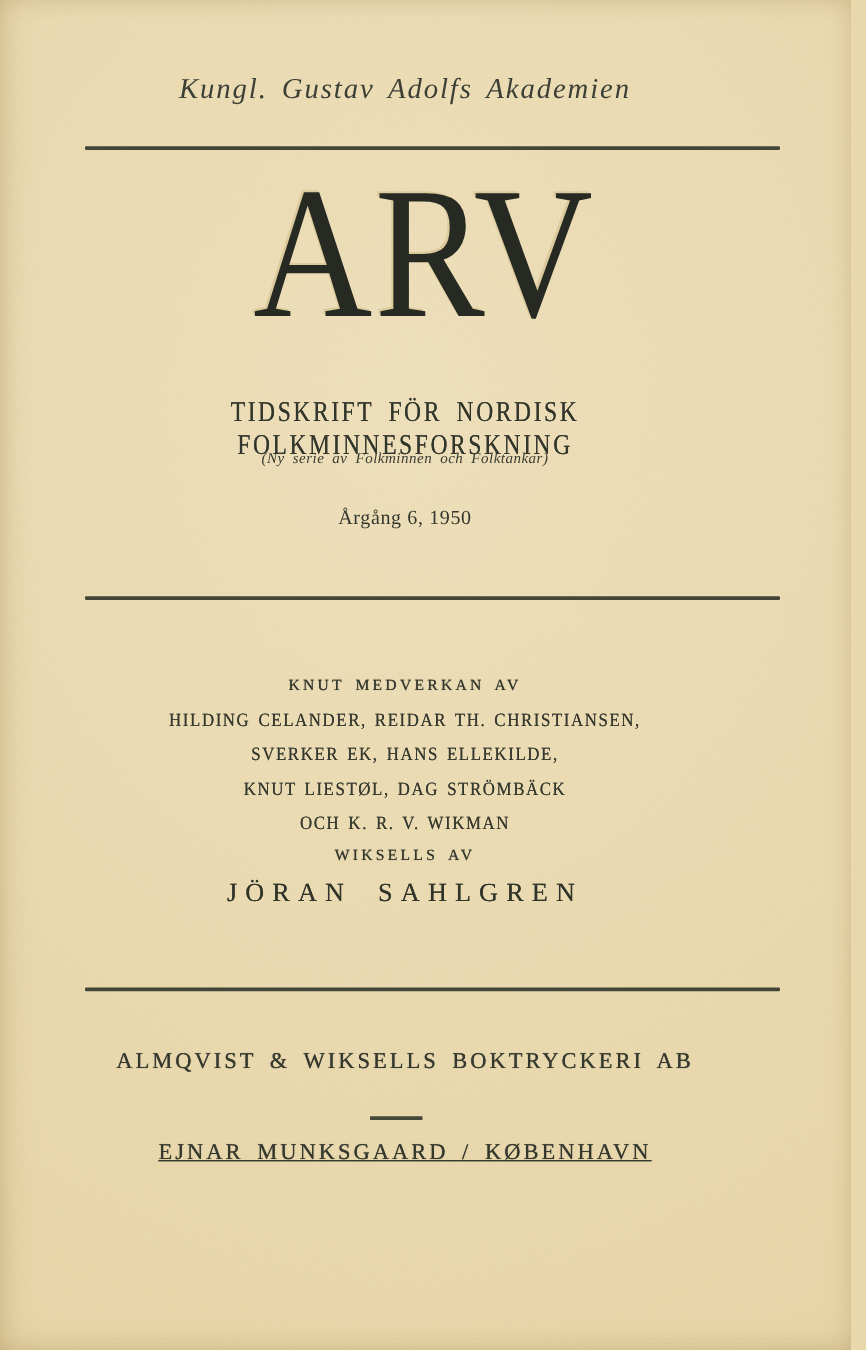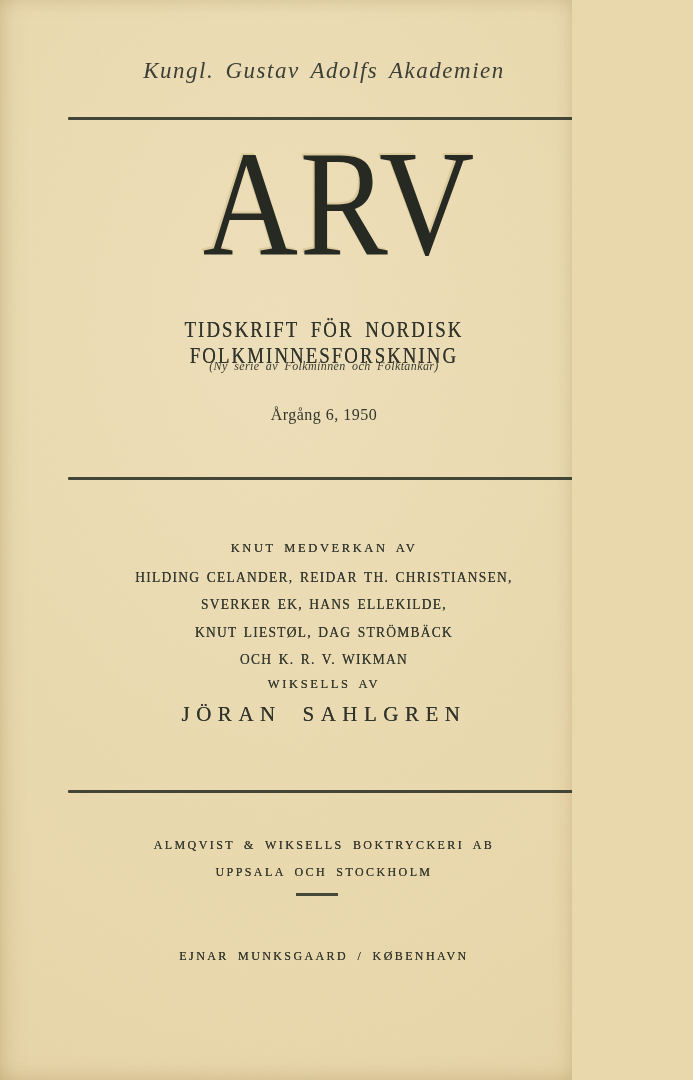--- a/index.html
+++ b/index.html
@@ -2,21 +2,21 @@
 <html><head>
 <meta charset="utf-8">
 <style>
   html, body {
     margin: 0;
     padding: 0;
     background: #e9d8ac;
   }
   .page {
     position: relative;
-    width: 572px;
+    width: 681px;
     height: 1080px;
     overflow: hidden;
     background:
       radial-gradient(ellipse 160% 120% at 48% 30%, #eee0bc 0%, #e9d8ac 55%, #e3cf9e 100%);
     box-shadow:
       inset 14px 0 26px -14px rgba(150,118,60,0.30),
       inset -10px 0 22px -12px rgba(150,118,60,0.22),
       inset 0 -12px 26px -14px rgba(150,118,60,0.22),
       inset 0 10px 22px -14px rgba(150,118,60,0.18);
     font-family: "Liberation Serif", "DejaVu Serif", serif;
@@ -111,34 +111,34 @@
     top: 702px;
     font-size: 21px;
     letter-spacing: 6.5px;
     word-spacing: 9px;
     color: #30342a;
     text-shadow: 0 0 0.5px rgba(44,48,38,0.8);
   }
   .printer-1 { top: 838px; }
   .printer-2 { top: 865px; }
   .imprint-caps {
-    font-size: 12px;
+    font-size: 18px;
     letter-spacing: 2.4px;
     word-spacing: 4px;
     text-shadow: 0 0 0.6px rgba(44,48,38,0.9);
   }
   .short-rule {
     position: absolute;
     top: 893px;
     left: 296px;
     width: 42px;
     height: 2.5px;
     background: rgba(52,56,44,0.9);
   }
-  .publisher { top: 949px; }
+  .publisher { top: 911px; text-decoration: underline; }
 </style>
 </head>
 <body>
 
 <div class="page">
 
   <svg class="grain" width="693" height="1080" xmlns="http://www.w3.org/2000/svg">
     <filter id="paperNoise">
       <feTurbulence type="fractalNoise" baseFrequency="0.9" numOctaves="2" stitchTiles="stitch"></feTurbulence>
       <feColorMatrix type="matrix" values="0 0 0 0 0.58  0 0 0 0 0.50  0 0 0 0 0.33  0 0 0 0.10 0"></feColorMatrix>
@@ -170,19 +170,18 @@
   </div>
 
   <div class="col caps-small editor-heading">WIKSELLS AV</div>
 
   <div class="col editor-name">JÖRAN SAHLGREN</div>
 
   <div class="rule rule-low"></div>
 
   <div class="col imprint-caps printer-1">ALMQVIST &amp; WIKSELLS BOKTRYCKERI AB</div>
 
-  <div class="col imprint-caps printer-2">UPPSALA OCH STOCKHOLM</div>
 
   <div class="short-rule"></div>
 
   <div class="col imprint-caps publisher">EJNAR MUNKSGAARD / KØBENHAVN</div>
 
 </div>
 
 </body></html>

